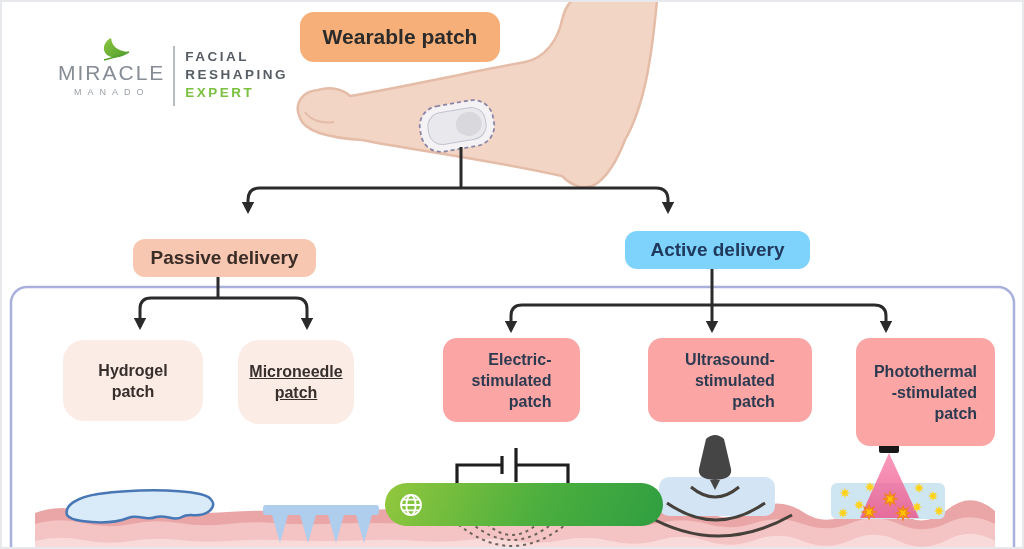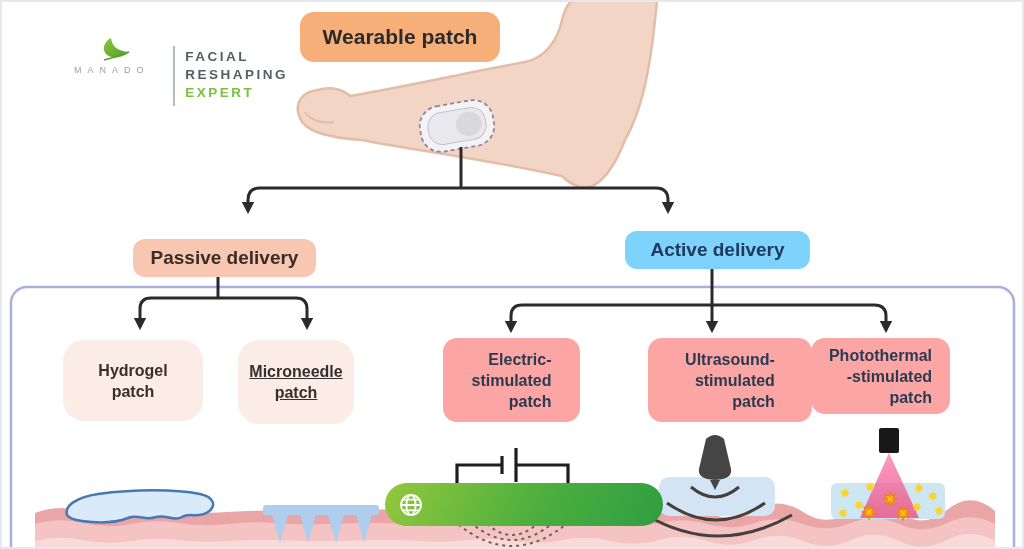--- a/index.html
+++ b/index.html
@@ -27,21 +27,21 @@
   .root-box{left:300px;top:12px;width:200px;height:50px;background:#f6af78;border-radius:14px;font-size:21px;}
   .pill-passive{left:133px;top:239px;width:183px;height:38px;background:#f8c7b2;border-radius:12px;font-size:19px;color:#3a2c26;}
   .pill-active{left:625px;top:231px;width:185px;height:38px;background:#7dd3fc;border-radius:12px;font-size:19px;color:#20395c;}
   .child{border-radius:14px;font-size:16px;line-height:21px;}
   .child.pink{background:#fcece6;color:#372f2b;border-radius:21px;}
   .child.blue{background:#fca5a5;color:#2c3a50;text-align:right;}
   .box-hydrogel{left:63px;top:340px;width:140px;height:81px;}
   .box-microneedle{left:238px;top:340px;width:116px;height:84px;text-decoration:underline;}
   .box-electric{left:443px;top:338px;width:137px;height:84px;}
   .box-ultrasound{left:648px;top:338px;width:164px;height:84px;}
-  .box-photothermal{left:811px;top:338px;width:139px;height:76px;}
+  .box-photothermal{left:856px;top:338px;width:139px;height:108px;}
 
   
   .site-pill{position:absolute;left:385px;top:483px;width:278px;height:43px;z-index:20;
     background:linear-gradient(115deg,#93c83d 0%,#4caf3e 55%,#2f9e41 100%);
     border-radius:22px;display:flex;align-items:center;gap:8px;padding-left:13px;box-sizing:border-box;}
   .site-pill span{color:#ffffff;font-size:18px;font-weight:700;letter-spacing:.2px;}
   .globe{width:26px;height:26px;flex:0 0 auto;}
 </style>
 </head>
 <body>
@@ -158,20 +158,21 @@
     </g>
   </g>
 </svg>
 
 <div class="logo">
   <div class="logo-left">
     <svg class="logo-leaf" viewBox="0 0 38 26">
       <path d="M31,16 C19,15 14,10 13,2 C5,6 3,16 11,20 C17,23 26,21 31,16 Z" fill="url(#leafGrad)"></path>
       <path d="M6,24 C13,22 22,20 31,16" stroke="#55a02e" stroke-width="1.6" fill="none"></path>
     </svg>
+    <div class="logo-brand">MIRACLE</div>
     <div class="logo-city">MANADO</div>
   </div>
   <div class="logo-div"></div>
   <div class="logo-right">
     <div class="logo-tag">FACIAL</div>
     <div class="logo-tag">RESHAPING</div>
     <div class="logo-tag green">EXPERT</div>
   </div>
 </div>
 

